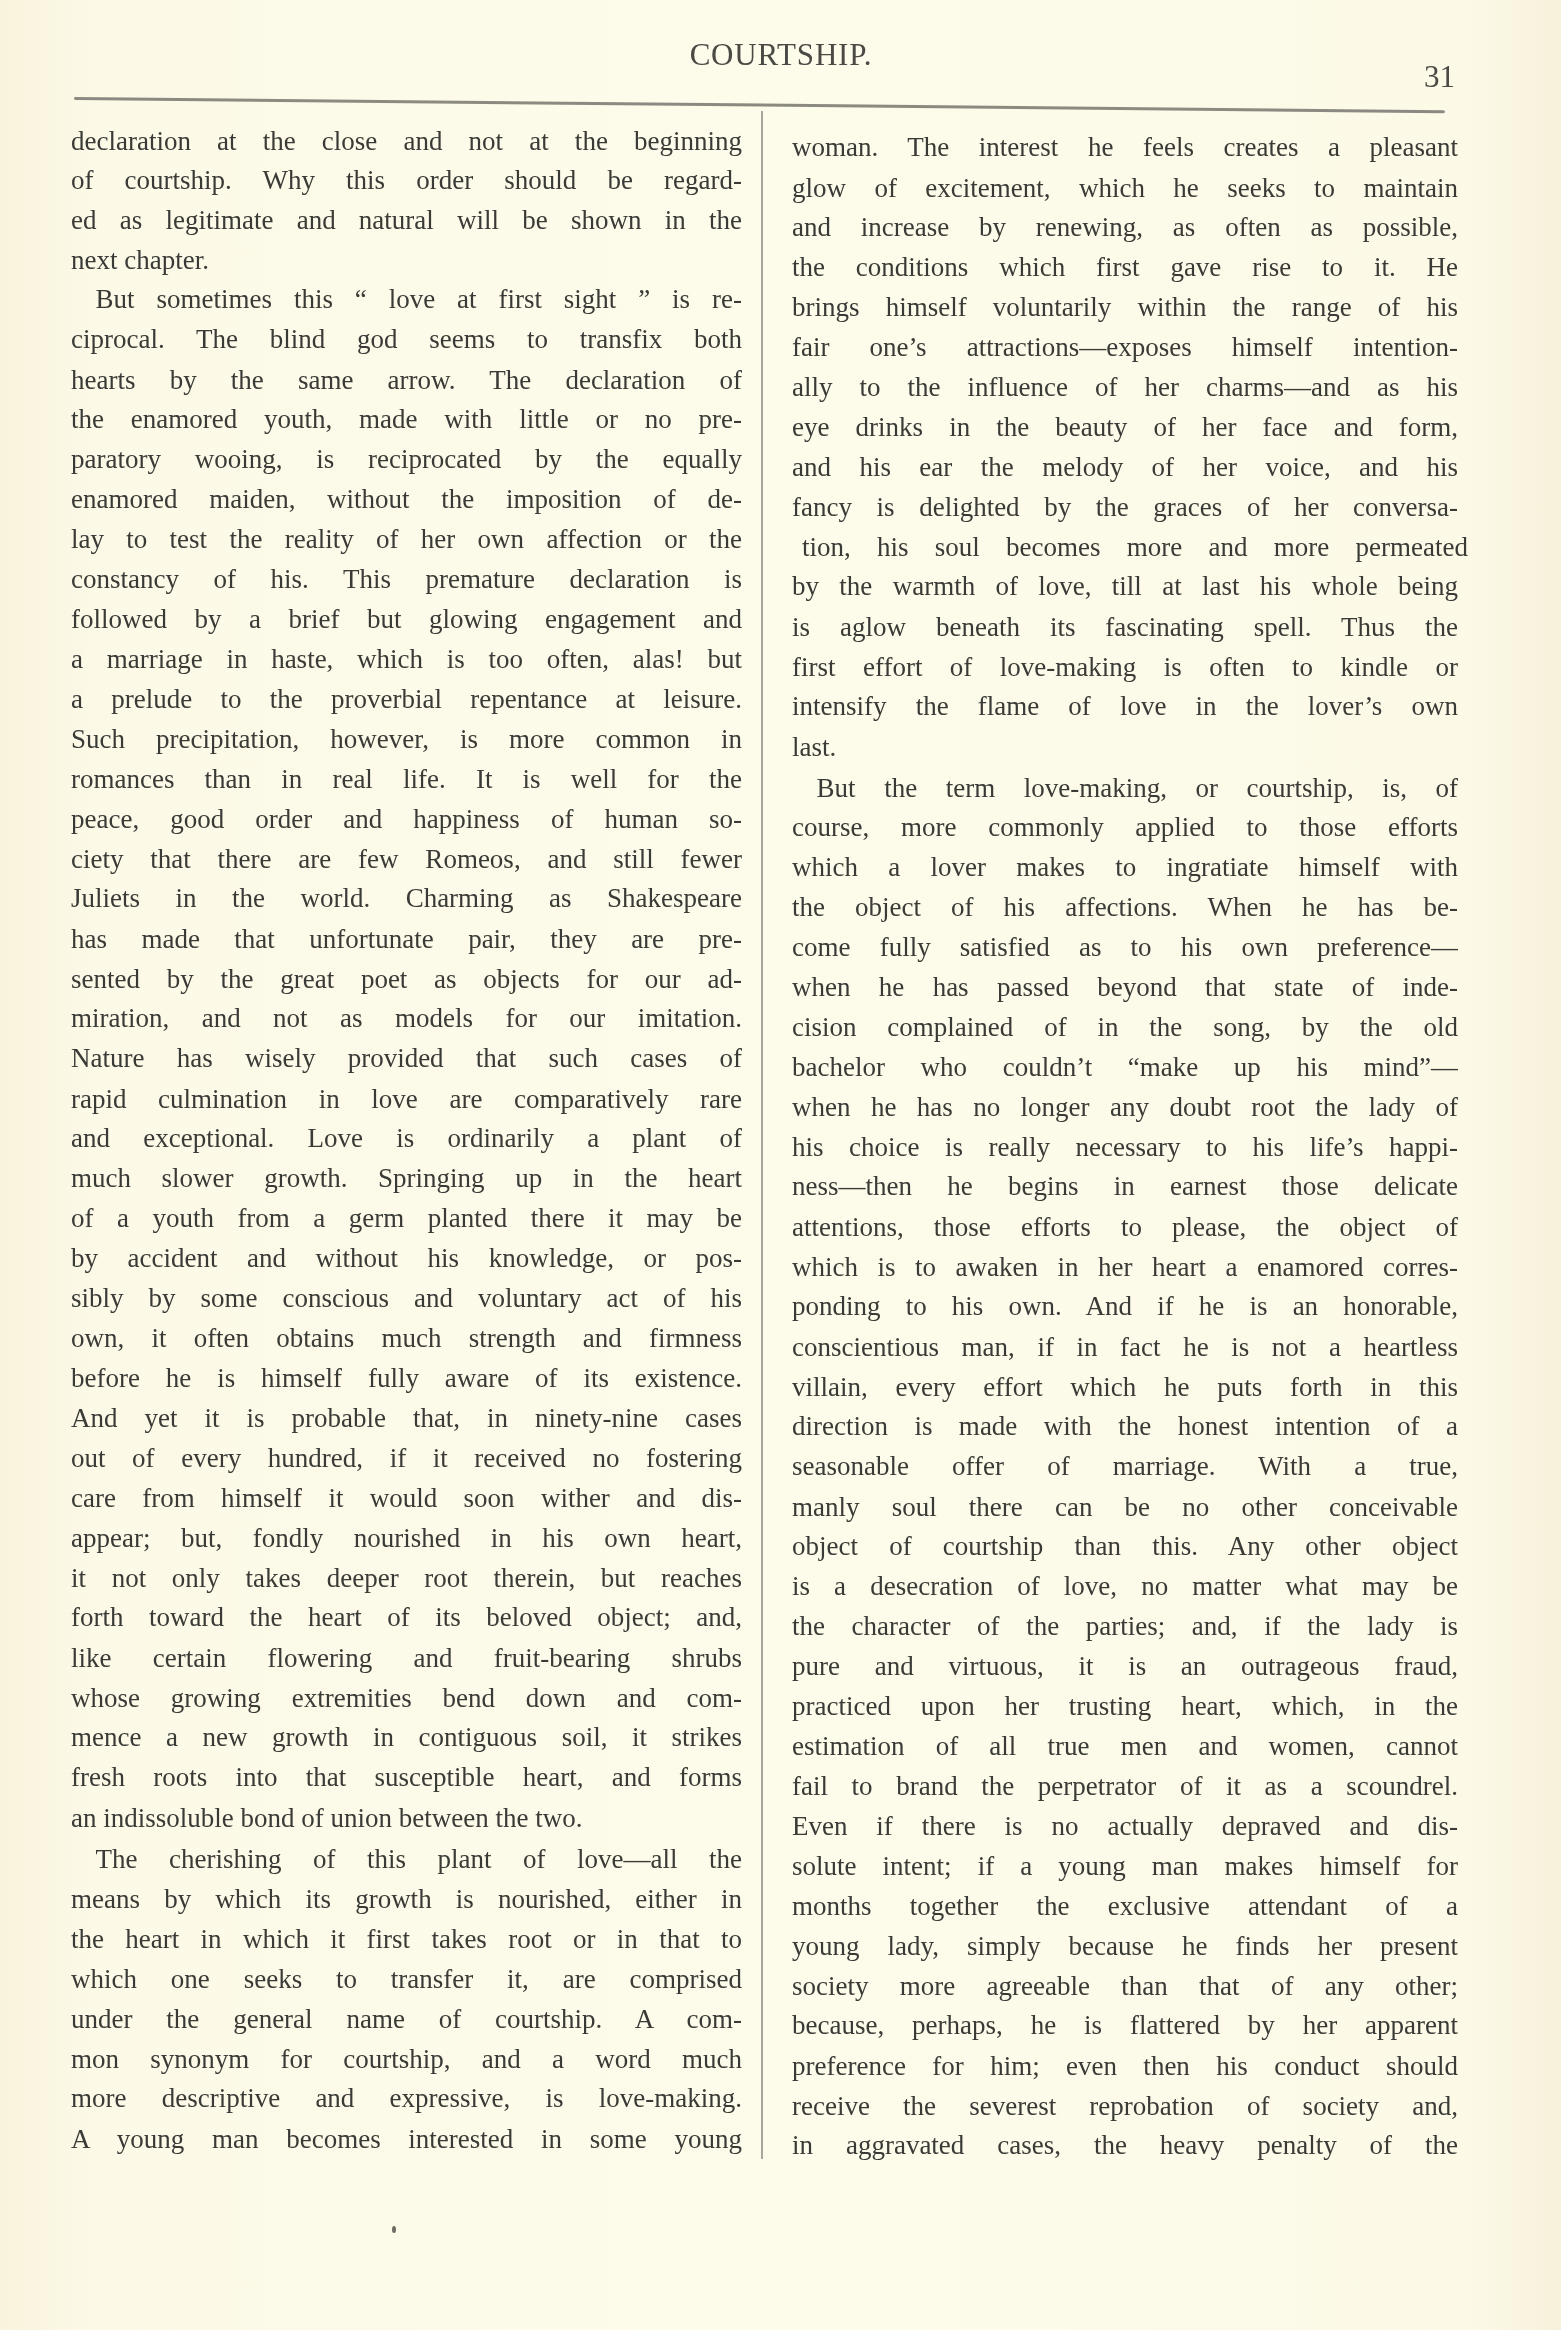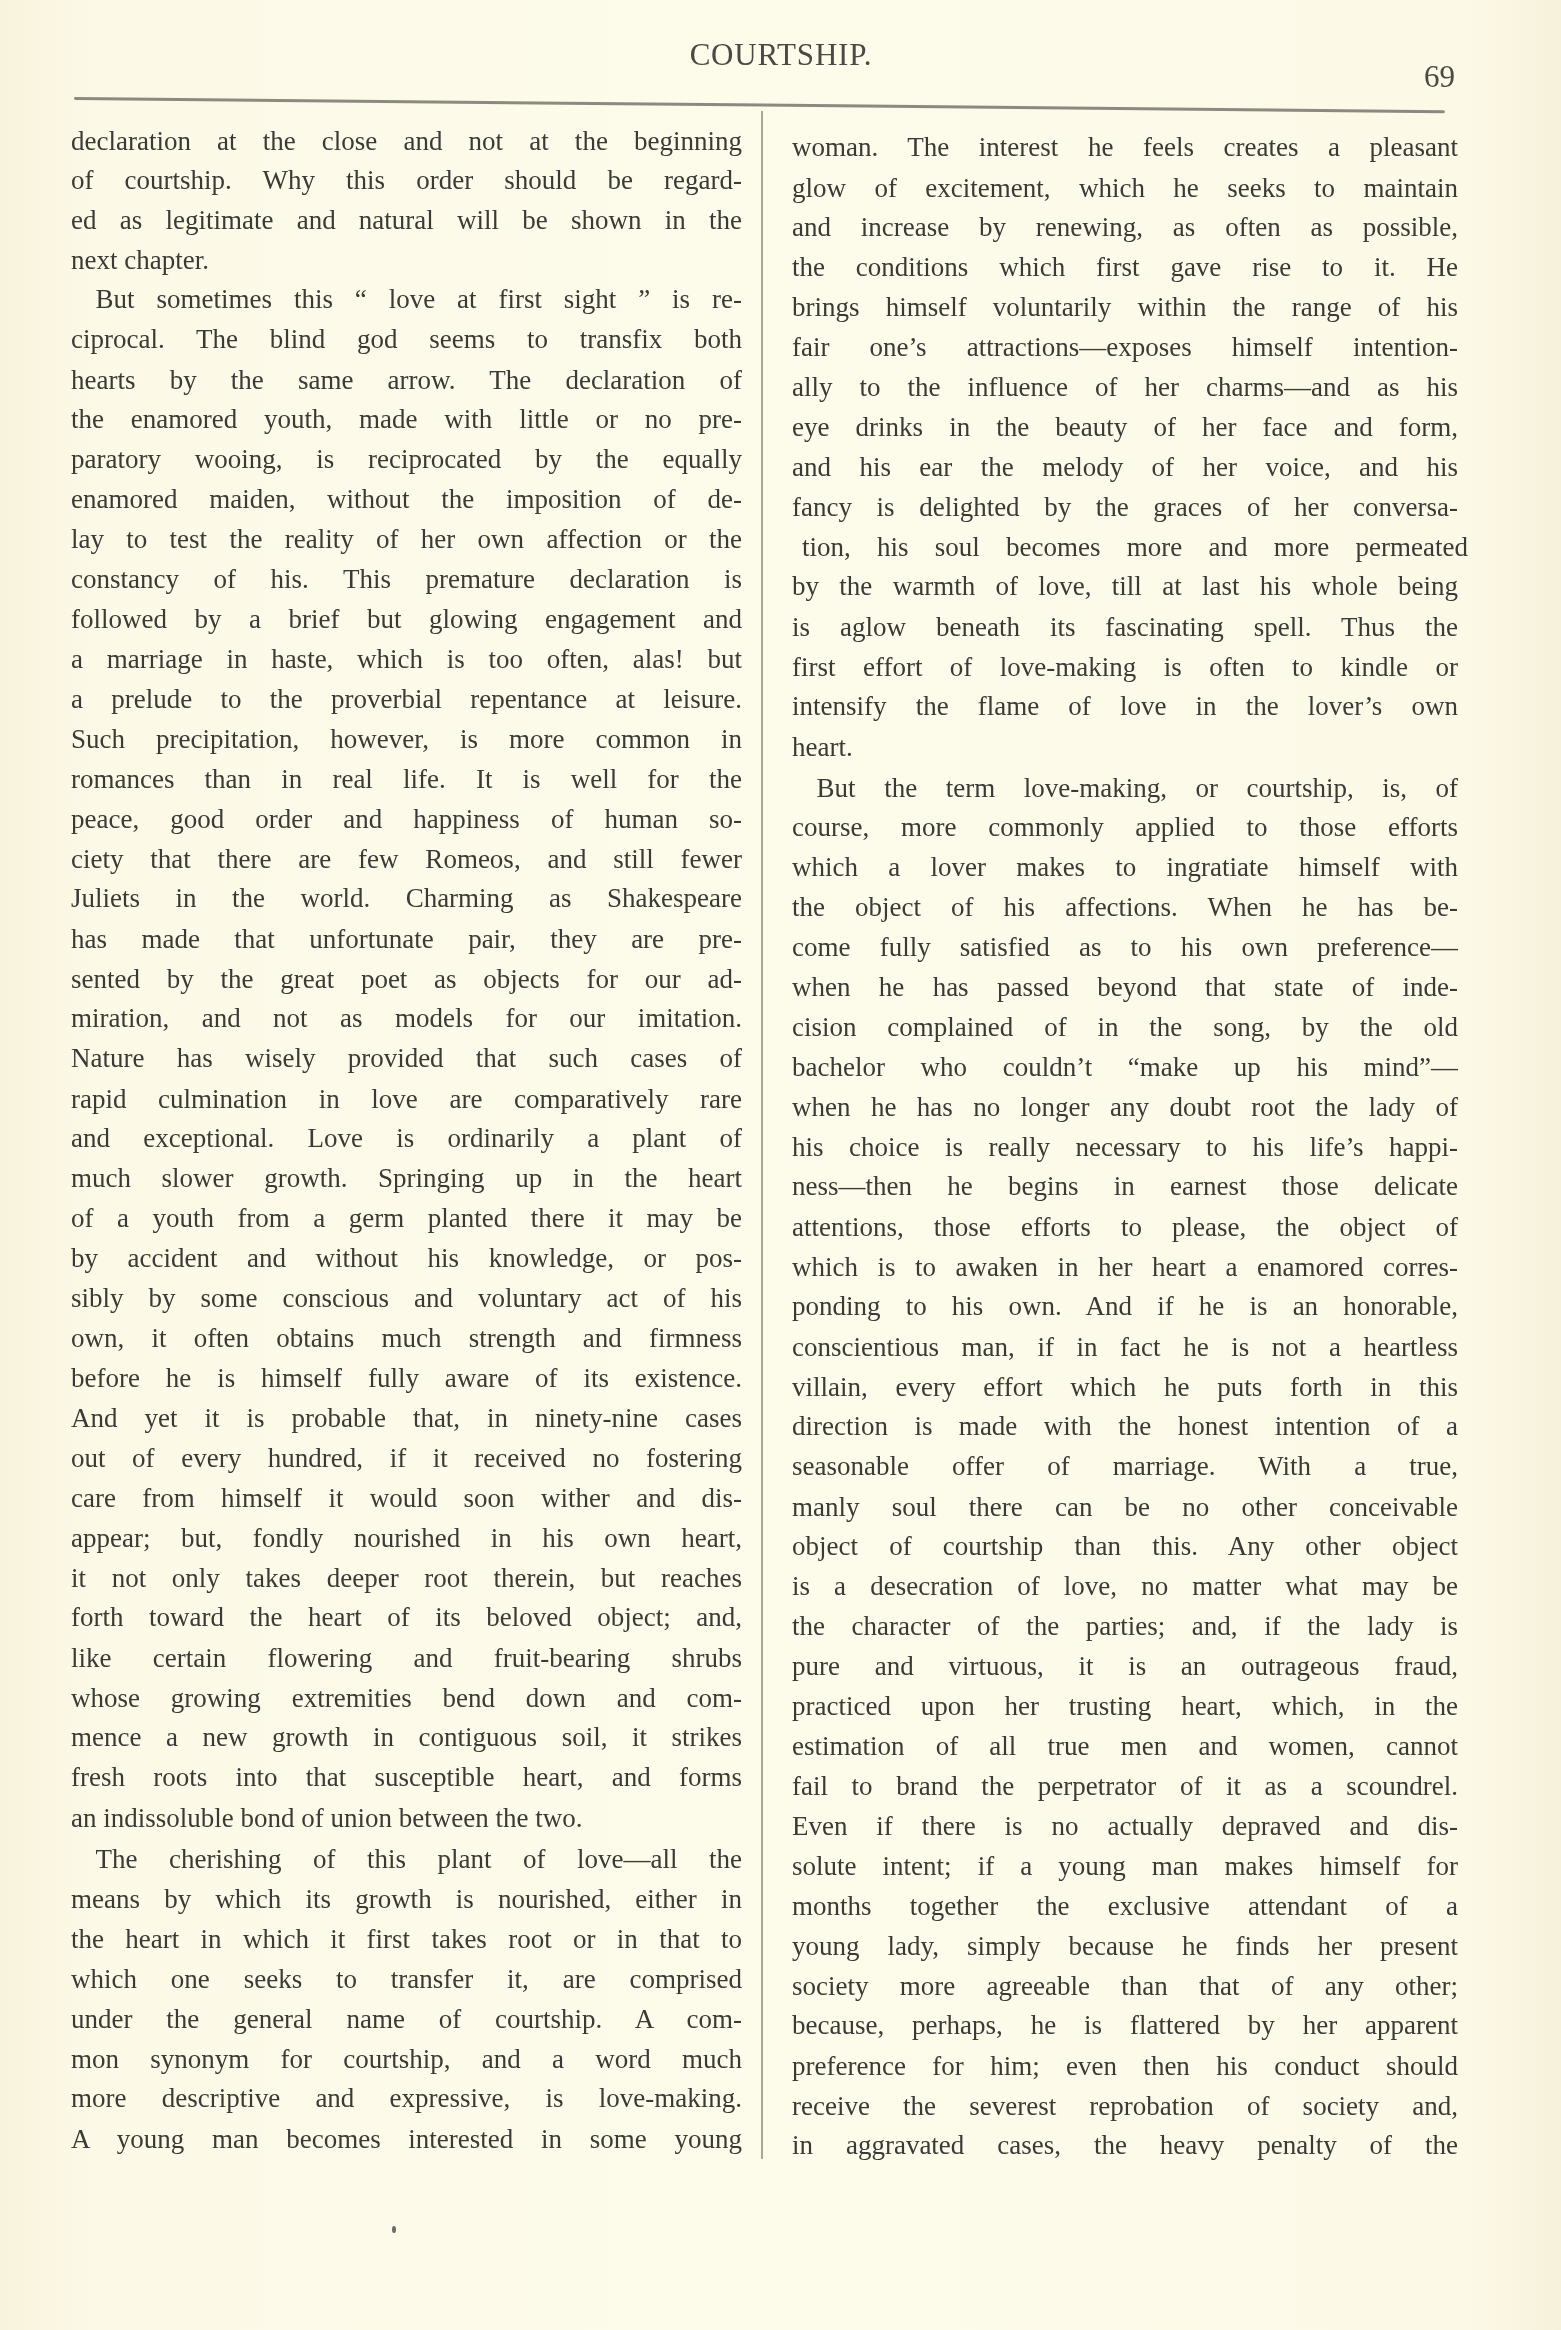--- a/index.html
+++ b/index.html
@@ -20,21 +20,21 @@
     text-align:justify;text-align-last:justify;}
   .line.indent{text-indent:24.6px;}
   .line.last{text-align-last:left;}
   .speck{position:absolute;width:4.1px;height:7.4px;background:#6b6a63;border-radius:50%;}
 </style>
 </head>
 <body>
 
 <div class="page">
   <div class="running-head">COURTSHIP.</div>
-  <div class="page-number">69</div>
+  <div class="page-number">31</div>
   <div class="rule"></div>
   <div class="col-divider"></div>
 
   <div class="col col-left" id="col-left">
       <div class="line" style="top: 125px; width: 100%; white-space: normal; height: 33px; overflow: hidden;">declaration at the close and not at the beginning</div>
       <div class="line" style="top: 164px; width: 100%; white-space: normal; height: 33px; overflow: hidden;">of courtship.  Why this order should be regard-</div>
       <div class="line" style="top: 204px; width: 100%; white-space: normal; height: 33px; overflow: hidden;">ed as legitimate and natural will be shown in the</div>
       <div class="line last" style="top: 244px; width: 100%; white-space: normal; height: 33px; overflow: hidden;">next chapter.</div>
       <div class="line indent" style="top: 283px; width: 100%; white-space: normal; height: 33px; overflow: hidden;">But sometimes this “ love at first sight ” is re-</div>
       <div class="line" style="top: 323px; width: 100%; white-space: normal; height: 33px; overflow: hidden;">ciprocal.  The blind god seems to transfix both</div>
@@ -93,21 +93,21 @@
       <div class="line" style="top: 331px; width: 100%; white-space: normal; height: 33px; overflow: hidden;">fair one’s attractions—exposes himself intention-</div>
       <div class="line" style="top: 371px; width: 100%; white-space: normal; height: 33px; overflow: hidden;">ally to the influence of her charms—and as his</div>
       <div class="line" style="top: 411px; width: 100%; white-space: normal; height: 33px; overflow: hidden;">eye drinks in the beauty of her face and form,</div>
       <div class="line" style="top: 451px; width: 100%; white-space: normal; height: 33px; overflow: hidden;">and his ear the melody of her voice, and his</div>
       <div class="line" style="top: 491px; width: 100%; white-space: normal; height: 33px; overflow: hidden;">fancy is delighted by the graces of her conversa-</div>
       <div class="line" style="top: 531px; width: 100%; white-space: normal; height: 33px; overflow: hidden; margin-left: 10px;">tion, his soul becomes more and more permeated</div>
       <div class="line" style="top: 570px; width: 100%; white-space: normal; height: 33px; overflow: hidden;">by the warmth of love, till at last his whole being</div>
       <div class="line" style="top: 611px; width: 100%; white-space: normal; height: 33px; overflow: hidden;">is aglow beneath its fascinating spell.  Thus the</div>
       <div class="line" style="top: 651px; width: 100%; white-space: normal; height: 33px; overflow: hidden;">first effort of love-making is often to kindle or</div>
       <div class="line" style="top: 690px; width: 100%; white-space: normal; height: 33px; overflow: hidden;">intensify the flame of love in the lover’s own</div>
-      <div class="line last" style="top: 731px; width: 100%; white-space: normal; height: 33px; overflow: hidden;">heart.</div>
+      <div class="line last" style="top: 731px; width: 100%; white-space: normal; height: 33px; overflow: hidden;">last.</div>
       <div class="line indent" style="top: 772px; width: 100%; white-space: normal; height: 33px; overflow: hidden;">But the term love-making, or courtship, is, of</div>
       <div class="line" style="top: 811px; width: 100%; white-space: normal; height: 33px; overflow: hidden;">course, more commonly applied to those efforts</div>
       <div class="line" style="top: 851px; width: 100%; white-space: normal; height: 33px; overflow: hidden;">which a lover makes to ingratiate himself with</div>
       <div class="line" style="top: 891px; width: 100%; white-space: normal; height: 33px; overflow: hidden;">the object of his affections.  When he has be-</div>
       <div class="line" style="top: 931px; width: 100%; white-space: normal; height: 33px; overflow: hidden;">come fully satisfied as to his own preference—</div>
       <div class="line" style="top: 971px; width: 100%; white-space: normal; height: 33px; overflow: hidden;">when he has passed beyond that state of inde-</div>
       <div class="line" style="top: 1011px; width: 100%; white-space: normal; height: 33px; overflow: hidden;">cision complained of in the song, by the old</div>
       <div class="line" style="top: 1051px; width: 100%; white-space: normal; height: 33px; overflow: hidden;">bachelor who couldn’t “make up his mind”—</div>
       <div class="line" style="top: 1091px; width: 100%; white-space: normal; height: 33px; overflow: hidden;">when he has no longer any doubt root the lady of</div>
       <div class="line" style="top: 1131px; width: 100%; white-space: normal; height: 33px; overflow: hidden;">his choice is really necessary to his life’s happi-</div>

